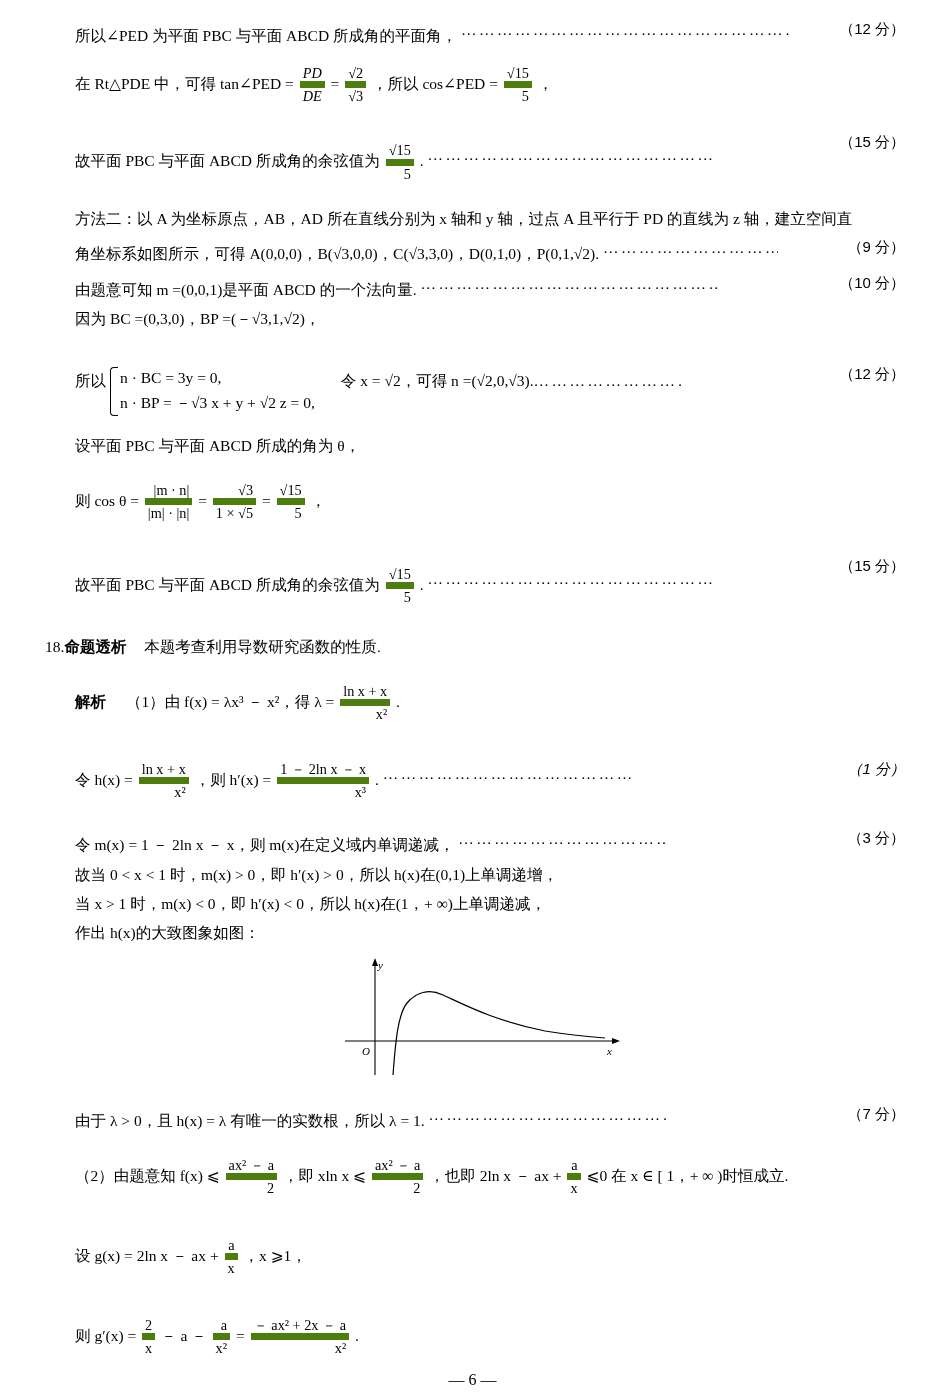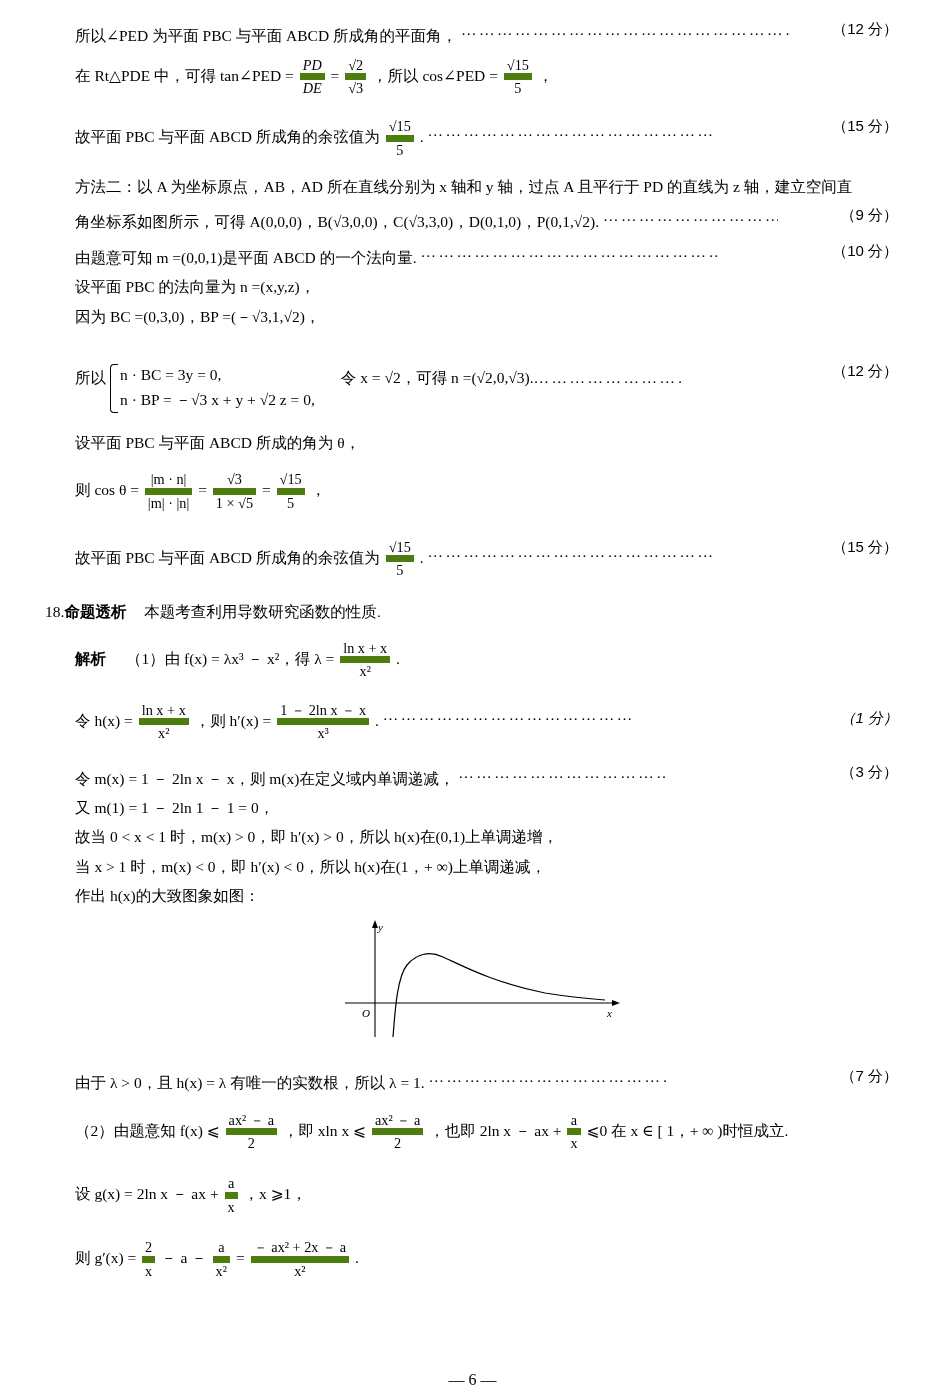--- a/index.html
+++ b/index.html
@@ -23,41 +23,41 @@
     margin:0 0 6px 0;
     white-space:nowrap;
   }
   .indent{ padding-left:30px; }
   .indent2{ padding-left:0px; }
   .it{ font-style:italic; font-family:"Liberation Serif",serif; }
   .bd{ font-weight:bold; }
   .cn{ font-family:"Liberation Sans","DejaVu Sans",sans-serif; font-style:normal; }
   .score{
     position:absolute;
-    right:7px;
+    right:0;
     top:0;
     font-family:"Liberation Sans",sans-serif;
     font-size:15px;
   }
   .dots{
     display:inline-block;
     overflow:hidden;
     white-space:nowrap;
     letter-spacing:2.5px;
     vertical-align:baseline;
     color:#000;
   }
   
   .frac{
     display:inline-block;
     vertical-align:middle;
-    text-align:center;
+    text-align:right;
     font-size:0.92em;
     line-height:1.15;
-    margin:4px 2px;
+    margin:12px 2px;
     position:relative;
     top:-1px;
   }
   .frac .num{ display:block; padding:0 3px; }
   .frac .den{ display:block; border-top:7px solid #4d7c0f; padding:0 3px; }
   .brace{
     display:inline-block;
     vertical-align:middle;
     position:relative;
     padding-left:14px;
@@ -139,23 +139,20 @@
     <span class="dots" style="width:175px;">……………………………………</span>
     <span class="score">（9 分）</span>
   </div>
 
   <div class="line indent">
     <span>由题意可知 m =(0,0,1)是平面 ABCD 的一个法向量.</span>
     <span class="dots" style="width:300px;">……………………………………………………………………………</span>
     <span class="score">（10 分）</span>
   </div>
 
-  <div class="line indent">
-    <span>设平面 PBC 的法向量为 n =(x,y,z)，</span>
-  </div>
 
   <div class="line indent">
     <span>因为 BC =(0,3,0)，BP =(－√3,1,√2)，</span>
   </div>
 
   <div class="line indent" style="margin:14px 0 18px 0;">
     <span class="sys-wrap">
       <span>所以</span>
       <span class="brace">
         <span class="row">n · BC = 3y = 0,</span>
@@ -231,23 +228,20 @@
     <span class="dots" style="width:250px;">………………………………………………………………</span>
     <span class="score" style="top:8px;font-style:italic;">（1 分）</span>
   </div>
 
   <div class="line indent">
     <span>令 m(x) = 1 － 2ln x － x，则 m(x)在定义域内单调递减，</span>
     <span class="dots" style="width:210px;">…………………………………………………</span>
     <span class="score">（3 分）</span>
   </div>
 
-  <div class="line indent">
-    <span>又 m(1) = 1 － 2ln 1 － 1 = 0，</span>
-  </div>
 
   <div class="line indent">
     <span>故当 0 &lt; x &lt; 1 时，m(x) &gt; 0，即 h′(x) &gt; 0，所以 h(x)在(0,1)上单调递增，</span>
   </div>
 
   <div class="line indent">
     <span>当 x &gt; 1 时，m(x) &lt; 0，即 h′(x) &lt; 0，所以 h(x)在(1，+ ∞)上单调递减，</span>
   </div>
 
 

